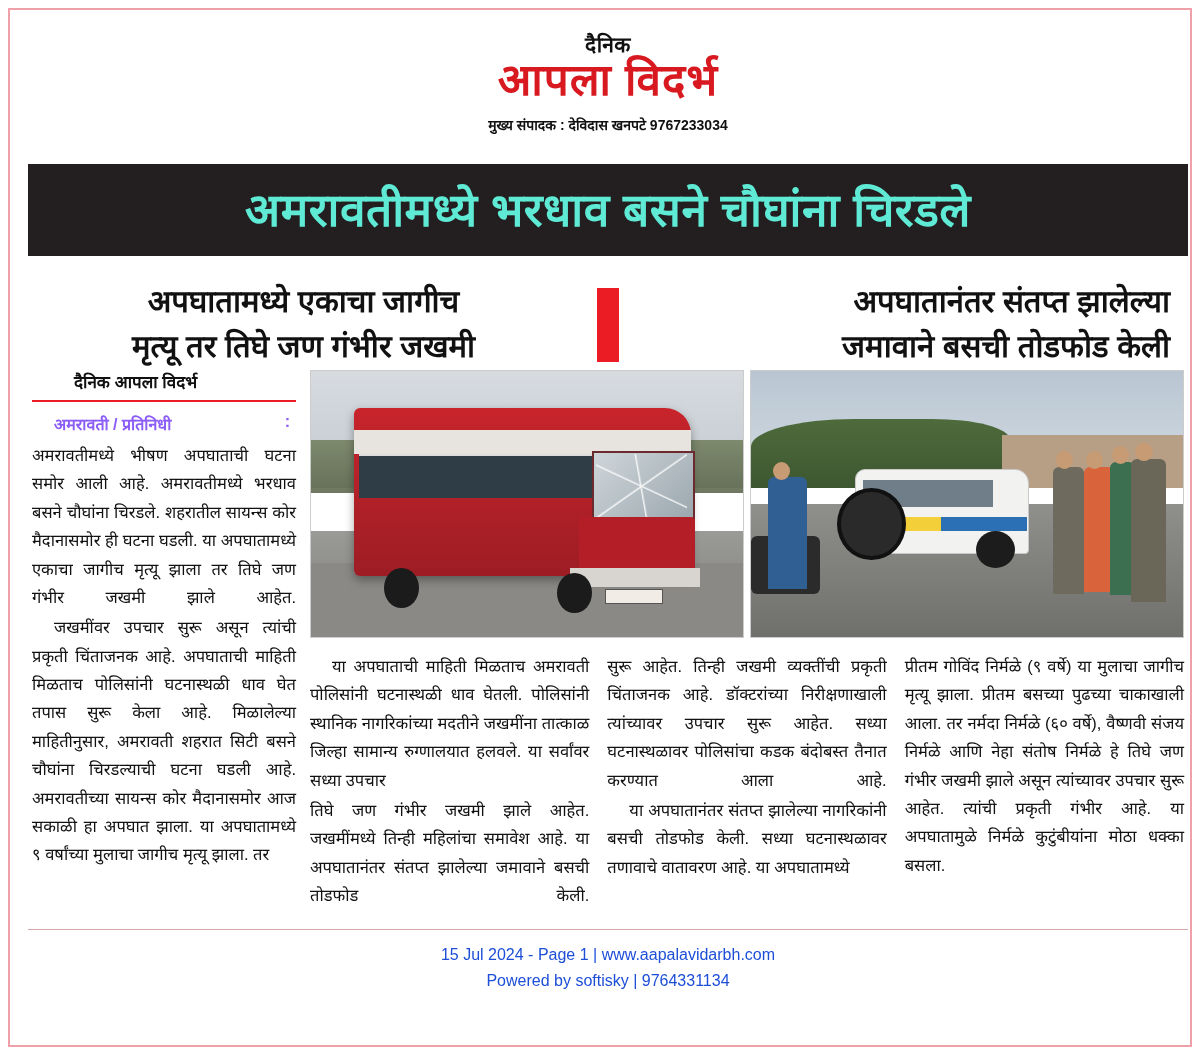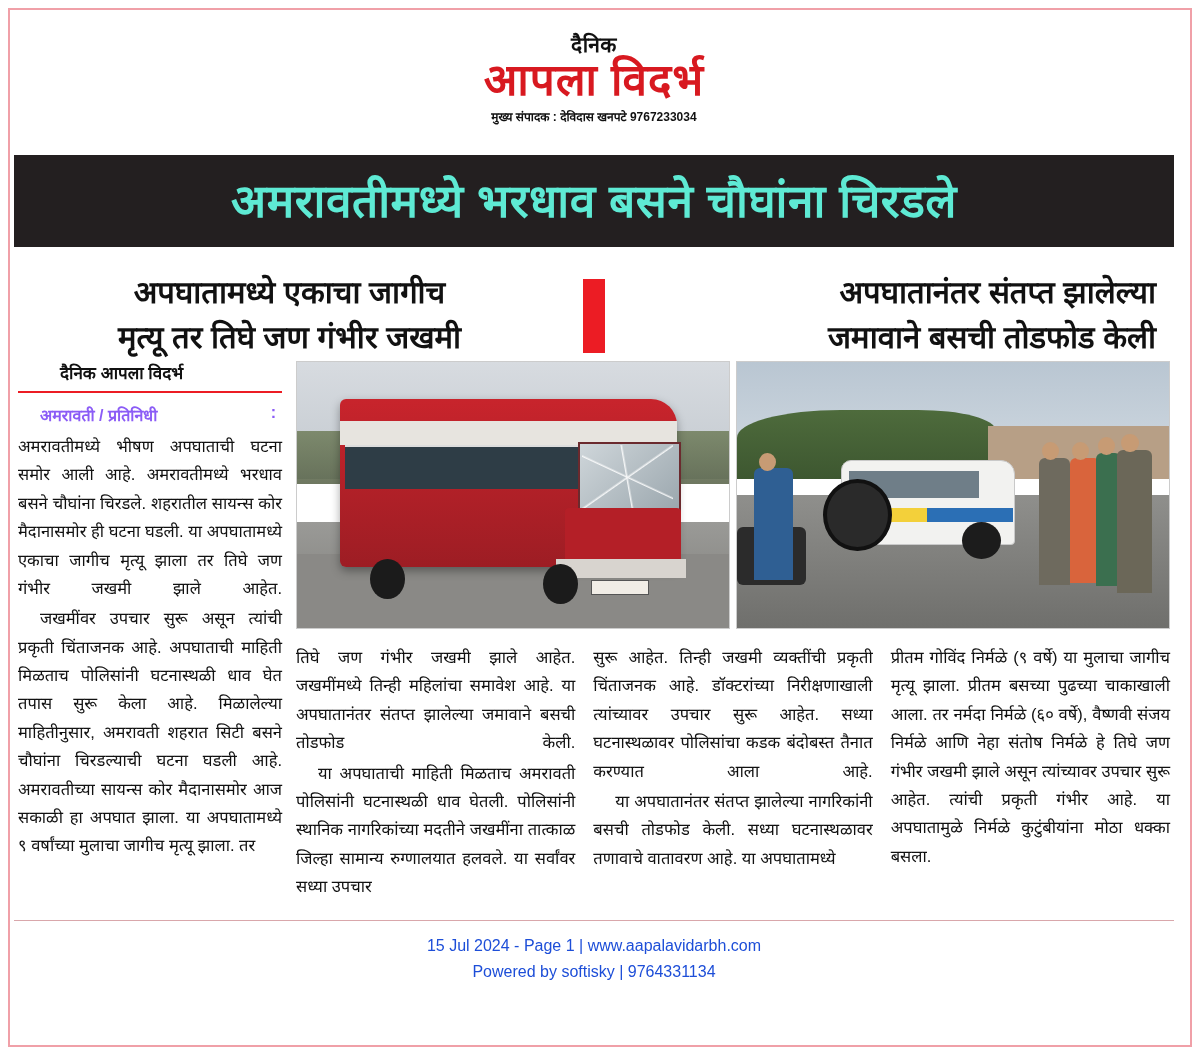--- a/index.html
+++ b/index.html
@@ -22,21 +22,21 @@
     position: absolute;
     left: 8px;
     top: 8px;
     right: 8px;
     bottom: 8px;
     border: 2px solid #f0a0a8;
     box-sizing: border-box;
   }
   .content {
     position: absolute;
-    left: 14px;
+    left: 28px;
     top: 18px;
     width: 1160px;
     box-sizing: border-box;
   }
 
   
   .masthead {
     text-align: center;
     padding-top: 16px;
   }
@@ -52,23 +52,23 @@
     font-family: "Liberation Sans", sans-serif;
     font-weight: bold;
     font-size: 44px;
     color: #d81920;
     line-height: 1.05;
     margin-top: 2px;
     letter-spacing: 1px;
   }
   .masthead-sub {
     font-family: "Liberation Sans", sans-serif;
-    font-size: 12px;
-    color: #111111;
-    margin-top: 5px;
+    font-size: 14px;
+    color: #111111;
+    margin-top: 12px;
     font-weight: bold;
   }
 
   
   .headline-bar {
     margin-top: 30px;
     background: #231f20;
     height: 92px;
     display: flex;
     align-items: center;
@@ -315,22 +315,22 @@
             <div class="p2-cop2"></div>
             <div class="p2-head" style="left:89%; top:27%;"></div>
             <div class="p2-bike"></div>
             <div class="p2-rider"></div>
             <div class="p2-head" style="left:5%; top:34%;"></div>
           </div>
         </div>
 
         <div class="text-cols">
           <div class="text-col">
+            <p class="para indent last">या अपघाताची माहिती मिळताच अमरावती पोलिसांनी घटनास्थळी धाव घेतली. पोलिसांनी स्थानिक नागरिकांच्या मदतीने जखमींना तात्काळ जिल्हा सामान्य रुग्णालयात हलवले. या सर्वांवर सध्या उपचार</p>
             <p class="para">तिघे जण गंभीर जखमी झाले आहेत. जखमींमध्ये तिन्ही महिलांचा समावेश आहे. या अपघातानंतर संतप्त झालेल्या जमावाने बसची तोडफोड केली.</p>
-            <p class="para indent last">या अपघाताची माहिती मिळताच अमरावती पोलिसांनी घटनास्थळी धाव घेतली. पोलिसांनी स्थानिक नागरिकांच्या मदतीने जखमींना तात्काळ जिल्हा सामान्य रुग्णालयात हलवले. या सर्वांवर सध्या उपचार</p>
           </div>
           <div class="text-col">
             <p class="para">सुरू आहेत. तिन्ही जखमी व्यक्तींची प्रकृती चिंताजनक आहे. डॉक्टरांच्या निरीक्षणाखाली त्यांच्यावर उपचार सुरू आहेत. सध्या घटनास्थळावर पोलिसांचा कडक बंदोबस्त तैनात करण्यात आला आहे.</p>
             <p class="para indent last">या अपघातानंतर संतप्त झालेल्या नागरिकांनी बसची तोडफोड केली. सध्या घटनास्थळावर तणावाचे वातावरण आहे. या अपघातामध्ये</p>
           </div>
           <div class="text-col">
             <p class="para last">प्रीतम गोविंद निर्मळे (९ वर्षे) या मुलाचा जागीच मृत्यू झाला. प्रीतम बसच्या पुढच्या चाकाखाली आला. तर नर्मदा निर्मळे (६० वर्षे), वैष्णवी संजय निर्मळे आणि नेहा संतोष निर्मळे हे तिघे जण गंभीर जखमी झाले असून त्यांच्यावर उपचार सुरू आहेत. त्यांची प्रकृती गंभीर आहे. या अपघातामुळे निर्मळे कुटुंबीयांना मोठा धक्का बसला.</p>
           </div>
         </div>
 

